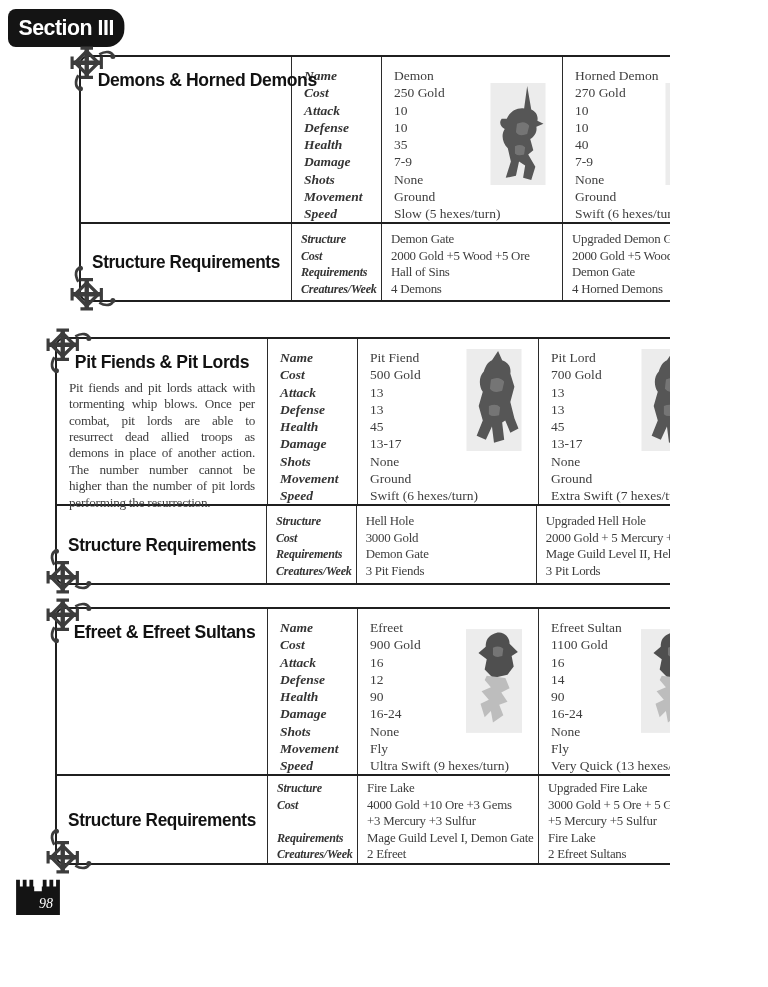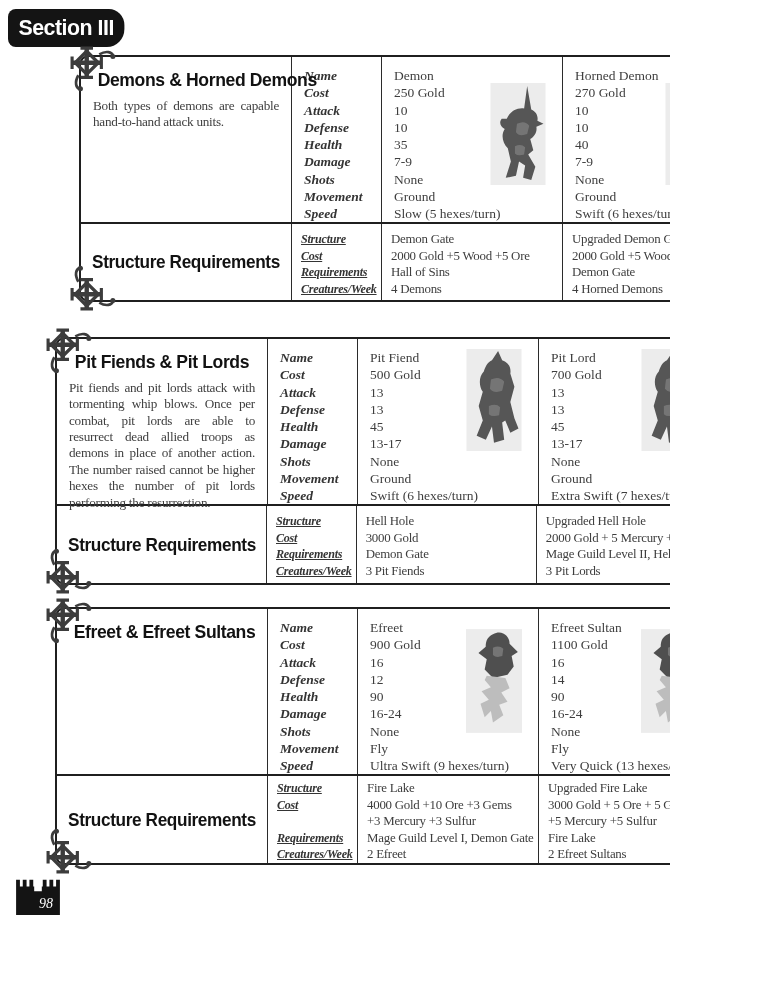--- a/index.html
+++ b/index.html
@@ -41,21 +41,21 @@
     white-space:nowrap;
   }
   .desc {
     font-size:13.2px; line-height:1.24; text-align:justify; color:#3e3e3e;
     letter-spacing:-0.25px;
   }
 
   .lines { white-space:pre; font-size:13.5px; line-height:17.3px; color:#3e3e3e; }
   .labels { font-weight:bold; font-style:italic; color:#343434; }
 
-  .struct-row .c2 { padding:7px 0 0 9px;text-decoration:underline; }
+  .struct-row .c2 { padding:7px 0 0 9px; }
   .struct-row .c3 { padding:7px 0 0 9px; }
   .struct-row .c4 { padding:7px 0 0 9px; }
   #card3 .struct-row .c2, #card3 .struct-row .c3, #card3 .struct-row .c4 { padding-top:4px; }
   .tight { font-size:12.9px; line-height:16.6px; letter-spacing:-0.25px; }
   .tight.labels { font-size:12.1px; }
 
   .struct-head { display:flex; align-items:center; justify-content:center; padding:0; }
   .struct-head h3 {
     font-family:"Liberation Sans", sans-serif; font-weight:bold; font-size:18.5px;
     color:#121212; letter-spacing:-0.4px; transform:scaleX(.93); white-space:nowrap;
@@ -137,21 +137,20 @@
     <svg class="orn bl">
         <use href="#orn"></use>
       </svg>
     <svg class="orn br">
         <use href="#orn"></use>
       </svg>
 
     <div class="stats-row">
       <div class="c1">
         <h2 class="title">Demons &amp; Horned Demons</h2>
-        <p class="desc">Both types of demons are capable hand-to-hand attack units.</p>
       </div>
       <div class="c2 lines labels">Name
 Cost
 Attack
 Defense
 Health
 Damage
 Shots
 Movement
 Speed</div>
@@ -214,21 +213,21 @@
     <svg class="orn bl">
         <use href="#orn"></use>
       </svg>
     <svg class="orn br">
         <use href="#orn"></use>
       </svg>
 
     <div class="stats-row">
       <div class="c1">
         <h2 class="title">Pit Fiends &amp; Pit Lords</h2>
-        <p class="desc">Pit fiends and pit lords attack with tormenting whip blows. Once per combat, pit lords are able to resurrect dead allied troops as demons in place of another action. The number raised cannot be higher hexes the number of pit lords performing the resurrection.</p>
+        <p class="desc">Pit fiends and pit lords attack with tormenting whip blows. Once per combat, pit lords are able to resurrect dead allied troops as demons in place of another action. The number number cannot be higher than the number of pit lords performing the resurrection.</p>
       </div>
       <div class="c2 lines labels">Name
 Cost
 Attack
 Defense
 Health
 Damage
 Shots
 Movement
 Speed</div>

